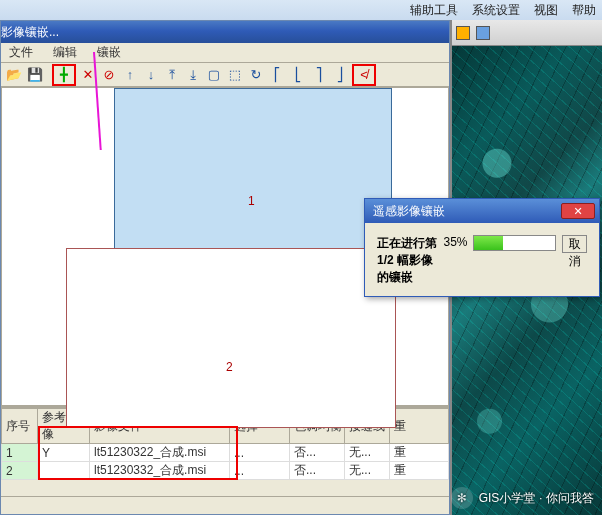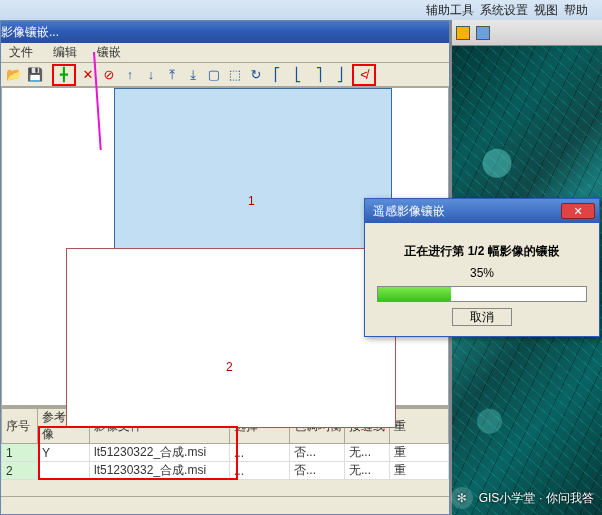--- a/index.html
+++ b/index.html
@@ -1,18 +1,18 @@
 <!DOCTYPE html>
 <html><head>
 <meta charset="utf-8">
 <style>
 *{box-sizing:border-box;margin:0;padding:0;font-family:"Microsoft YaHei","SimSun",sans-serif;font-size:12px}
 body{width:602px;height:515px;overflow:hidden;background:#c0c0c0;position:relative}
 .outer{position:absolute;top:0;left:0;right:0;bottom:0;display:flex;flex-direction:column}
-.topbar{height:20px;background:linear-gradient(#d9e7f5,#c9dbef);display:flex;align-items:center;justify-content:flex-end;padding-right:14px;gap:6px}
+.topbar{height:20px;background:linear-gradient(#d9e7f5,#c9dbef);display:flex;align-items:center;justify-content:flex-end;padding-right:6px;gap:14px}
 .topbar span{color:#222}
 .main{flex:1;display:flex;position:relative}
 .rightpane{width:152px;background:#0a3a3a;position:relative;overflow:hidden;border-left:2px solid #888}
 .rightpane .tb{position:absolute;top:0;left:0;right:0;height:26px;background:linear-gradient(#e8e8e8,#d0d0d0);border-bottom:1px solid #888;display:flex;align-items:center;gap:6px;padding-left:4px}
 .rightpane .tb .ic{width:14px;height:14px;background:#ffb000;border:1px solid #555}
 .sat{position:absolute;top:26px;left:0;right:0;bottom:0;background:linear-gradient(135deg,#053838 0%,#0a5a5a 20%,#114848 35%,#1a7a7a 45%,#0d4949 60%,#0a6363 75%,#083838 100%);overflow:hidden}
 .sat::before{content:"";position:absolute;inset:0;background:repeating-linear-gradient(42deg,transparent 0 3px,rgba(0,255,230,.15) 3px 4px,transparent 4px 9px),repeating-linear-gradient(-65deg,transparent 0 6px,rgba(0,0,0,.25) 6px 7px,transparent 7px 14px)}
 .sat::after{content:"";position:absolute;inset:0;background:radial-gradient(circle at 30% 25%,rgba(120,255,240,.35) 0 14px,transparent 15px),radial-gradient(circle at 65% 55%,rgba(120,255,240,.3) 0 18px,transparent 19px),radial-gradient(circle at 25% 80%,rgba(120,255,240,.25) 0 12px,transparent 13px)}
 .ruler{position:absolute;top:26px;left:0;right:0;height:16px;background:#f5eeda;border-bottom:1px solid #888;font-size:10px;color:#333;text-align:center}
 .leftwin{flex:1;display:flex;flex-direction:column;background:#ece9d8;border:1px solid #6b88b0}
@@ -33,21 +33,21 @@
 .tablewrap{height:90px;border-top:2px solid #aca899;background:#ece9d8;display:flex;flex-direction:column}
 .tbl{width:100%;border-collapse:collapse;font-size:11px}
 .tbl th{background:#ece9d8;border:1px solid #aca899;height:20px;font-weight:400;color:#333;text-align:left;padding-left:4px}
 .tbl td{background:#fff;border:1px solid #ddd;height:18px;padding-left:4px;color:#333}
 .tbl td.g{background:#d4f4d4}
 .status{height:18px;background:#ece9d8;border-top:1px solid #aca899}
 .redtblbox{position:absolute;left:38px;top:426px;width:200px;height:54px;border:2px solid #e00;pointer-events:none}
 .dialog{position:absolute;left:364px;top:198px;width:236px;background:#ece9d8;border:1px solid #2f5bb7;box-shadow:2px 2px 6px rgba(0,0,0,.35);z-index:50}
 .dialog .dtitle{height:24px;background:linear-gradient(#5a8fd8,#2f5bb7);color:#fff;display:flex;align-items:center;justify-content:space-between;padding:0 4px 0 8px;font-weight:500}
 .dialog .xbtn{width:34px;height:16px;background:#e04343;border:1px solid #8a1f1f;border-radius:2px;color:#fff;display:flex;align-items:center;justify-content:center;font-size:11px;cursor:pointer}
-.dialog .dbody{padding:20px 12px 10px;display:flex;flex-direction:column;align-items:center;gap:6px}
+.dialog .dbody{padding:12px 12px 10px;display:flex;align-items:flex-start;gap:6px}
 .pbar{width:210px;height:16px;border:1px solid #888;background:#fff;position:relative}
 .pbar .fill{position:absolute;top:0;left:0;bottom:0;background:linear-gradient(#7ee84a,#3ac21c)}
 .cancelbtn{width:60px;height:18px;background:#ece9d8;border:1px solid #888;cursor:pointer}
 .watermark{position:absolute;right:8px;bottom:6px;color:#fff;display:flex;align-items:center;gap:6px;z-index:60;text-shadow:0 0 3px #000;font-size:13px}
 .watermark .wc{width:22px;height:22px;border-radius:50%;background:rgba(255,255,255,.2);display:flex;align-items:center;justify-content:center;opacity:.85}
 svg.arrows{position:absolute;inset:0;pointer-events:none;z-index:40}
 </style>
 </head>
 <body>
 

